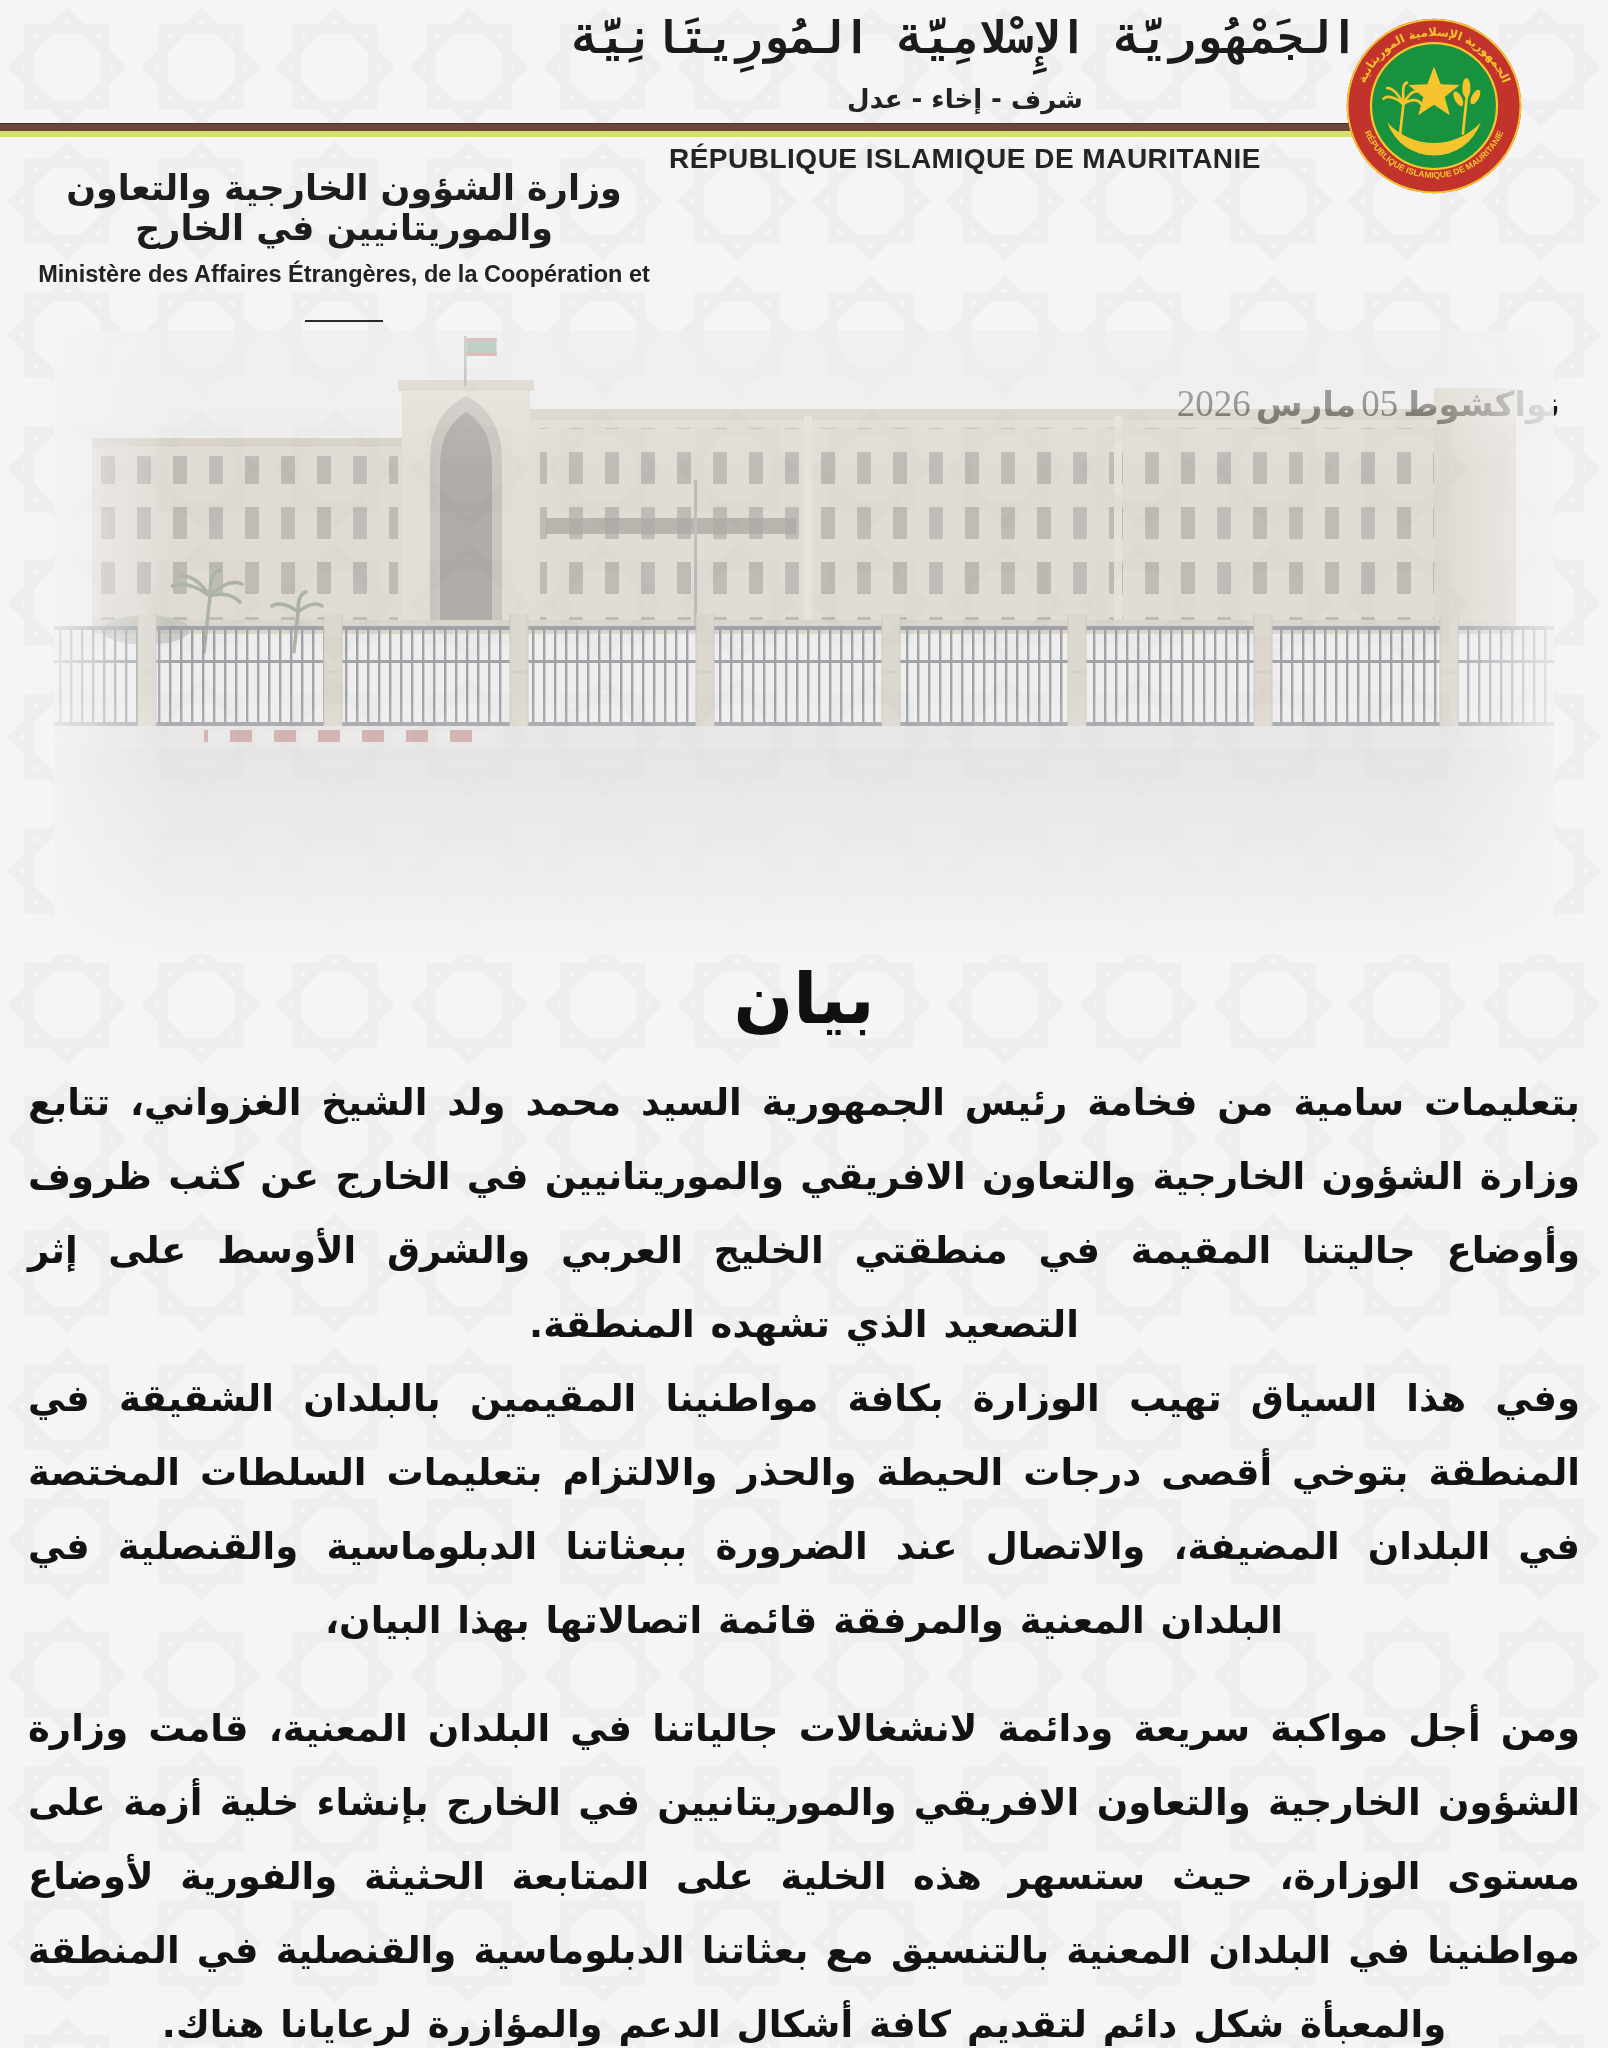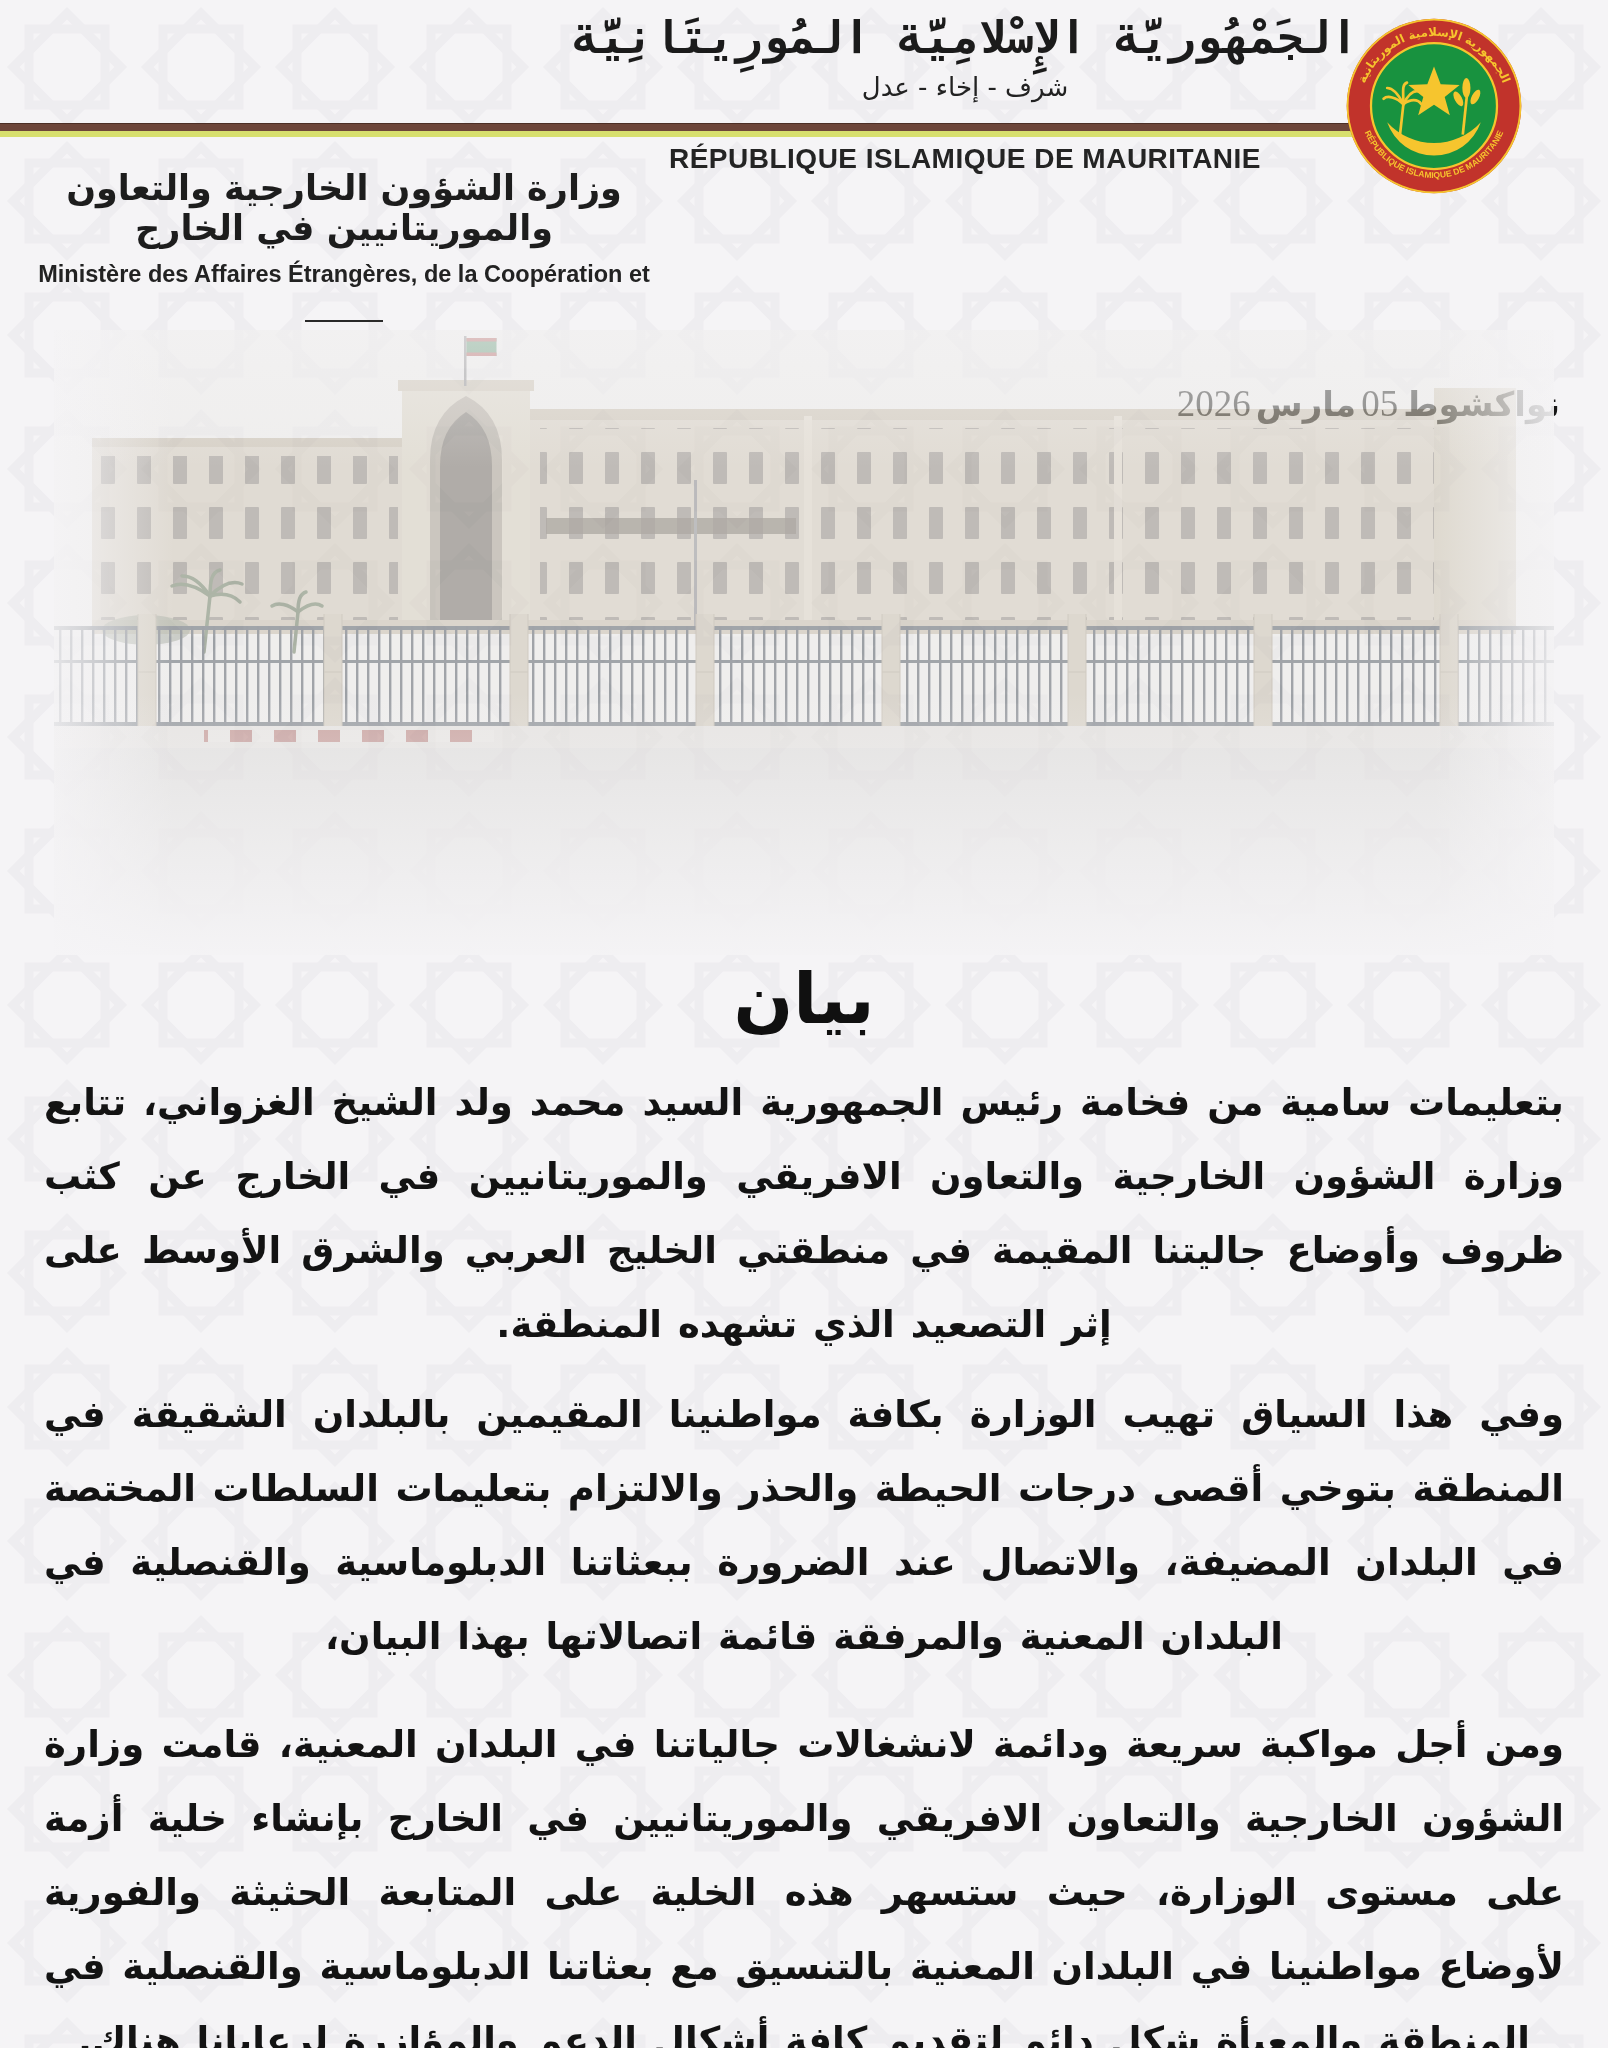--- a/index.html
+++ b/index.html
@@ -12,21 +12,21 @@
     color:#161616;
   }
   .bg{position:absolute;left:0;top:0;}
 
   
   .center-block{
     position:absolute;left:565px;top:14px;width:800px;
     text-align:center;direction:rtl;
   }
   .ar-title{font-size:45px;font-weight:700;line-height:1.25;color:#1b1b1b;font-family:Liberation Mono, monospace;}
-  .ar-motto{font-size:26px;font-weight:400;margin-top:2px;color:#222;}
+  .ar-motto{font-size:26px;font-weight:700;margin-top:14px;color:#222;}
   .divider{position:absolute;left:0;top:123px;width:1352px;height:13px;}
   .divider-brown{height:7px;background:#6d463a;border-top:1px solid #4c2f26;}
   .divider-green{height:6px;background:#d7df6e;}
   .fr-block{
     position:absolute;left:565px;top:143px;width:800px;text-align:center;
     font-family:"Liberation Sans",sans-serif;
   }
   .fr-title{font-size:28px;font-weight:700;letter-spacing:.5px;color:#242424;}
   .fr-motto{font-size:22px;font-weight:700;margin-top:7px;color:#2b2b2b;}
 
@@ -67,21 +67,21 @@
   
   .main{
     position:absolute;left:28px;top:958px;width:1552px;
     direction:rtl;
   }
   .statement-title{
     margin:0 0 26px 0;text-align:center;
     font-size:70px;font-weight:700;color:#101010;
   }
   .para{
-    margin:16px;
+    margin:0;
     font-size:37px;font-weight:700;line-height:74px;
     text-align:justify;text-align-last:center;
     word-spacing:3px;color:#131313;
   }
   .para.gap-lg{margin-top:34px;}
 </style>
 </head>
 <body>
 
 <div class="page">

